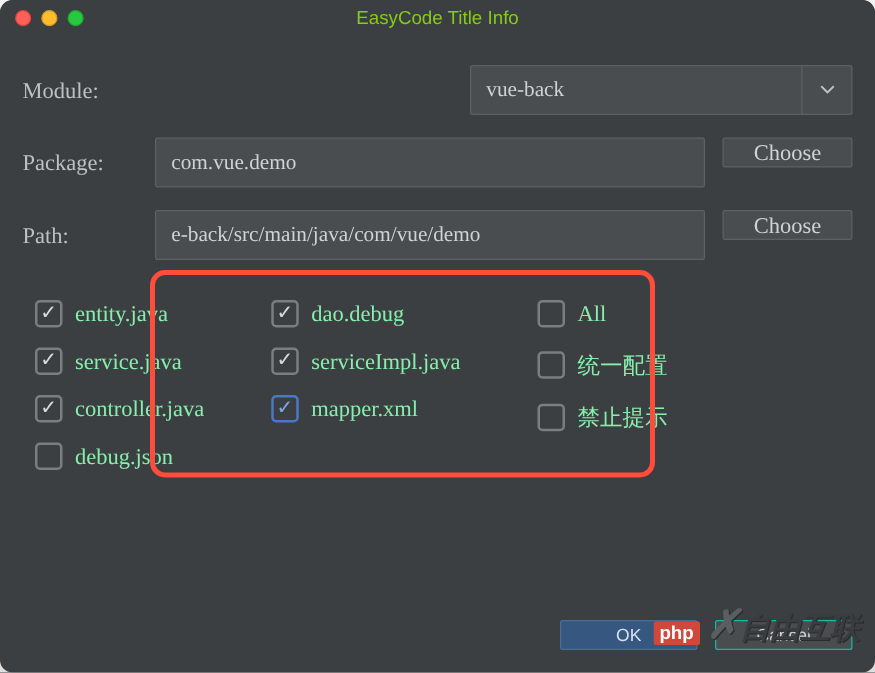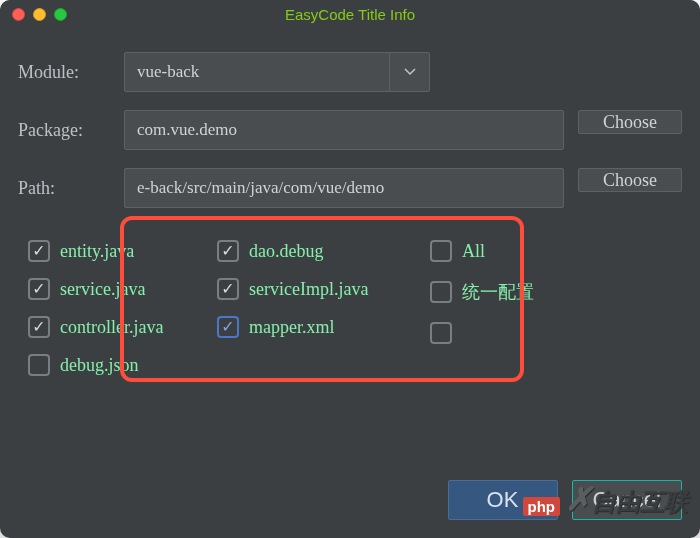--- a/index.html
+++ b/index.html
@@ -57,20 +57,21 @@
   }
   .label {
     width: 92px;
     color: #bcc1c6;
     font-size: 18px;
   }
   .field {
     flex: 1;
     display: flex;
     gap: 14px;
+    justify-content: flex-end;
   }
   .select, .text-input {
     background: #4a4d4f;
     border: 1px solid #5e6163;
     height: 40px;
     display: flex;
     align-items: center;
     padding: 0 12px;
     color: #cfd3d7;
     font-size: 17px;
@@ -172,25 +173,25 @@
   }
   .footer {
     position: absolute;
     bottom: 18px;
     right: 18px;
     display: flex;
     gap: 14px;
   }
   .btn {
     min-width: 110px;
-    height: 40px;
+    height: 24px;
     display:flex;
     align-items:center;
     justify-content:center;
-    font-size: 22px;
+    font-size: 14px;
     border-radius: 2px;
     cursor:pointer;
   }
   .btn-ok {
     background: #365880;
     border: 1px solid #4a6d97;
     color: #d8e2ef;
   }
   .btn-cancel {
     background: #4a4d4f;
@@ -308,20 +309,21 @@
         <label class="check">
           <span class="box"></span>
           <span>All</span>
         </label>
         <label class="check">
           <span class="box"></span>
           <span>统一配置</span>
         </label>
         <label class="check">
           <span class="box"></span>
+          <span>禁止提示</span>
         </label>
       </div>
     </div>
 
   </div>
 
   <div class="highlight-box"></div>
 
   <div class="footer">
     <div class="btn btn-ok">OK</div>

